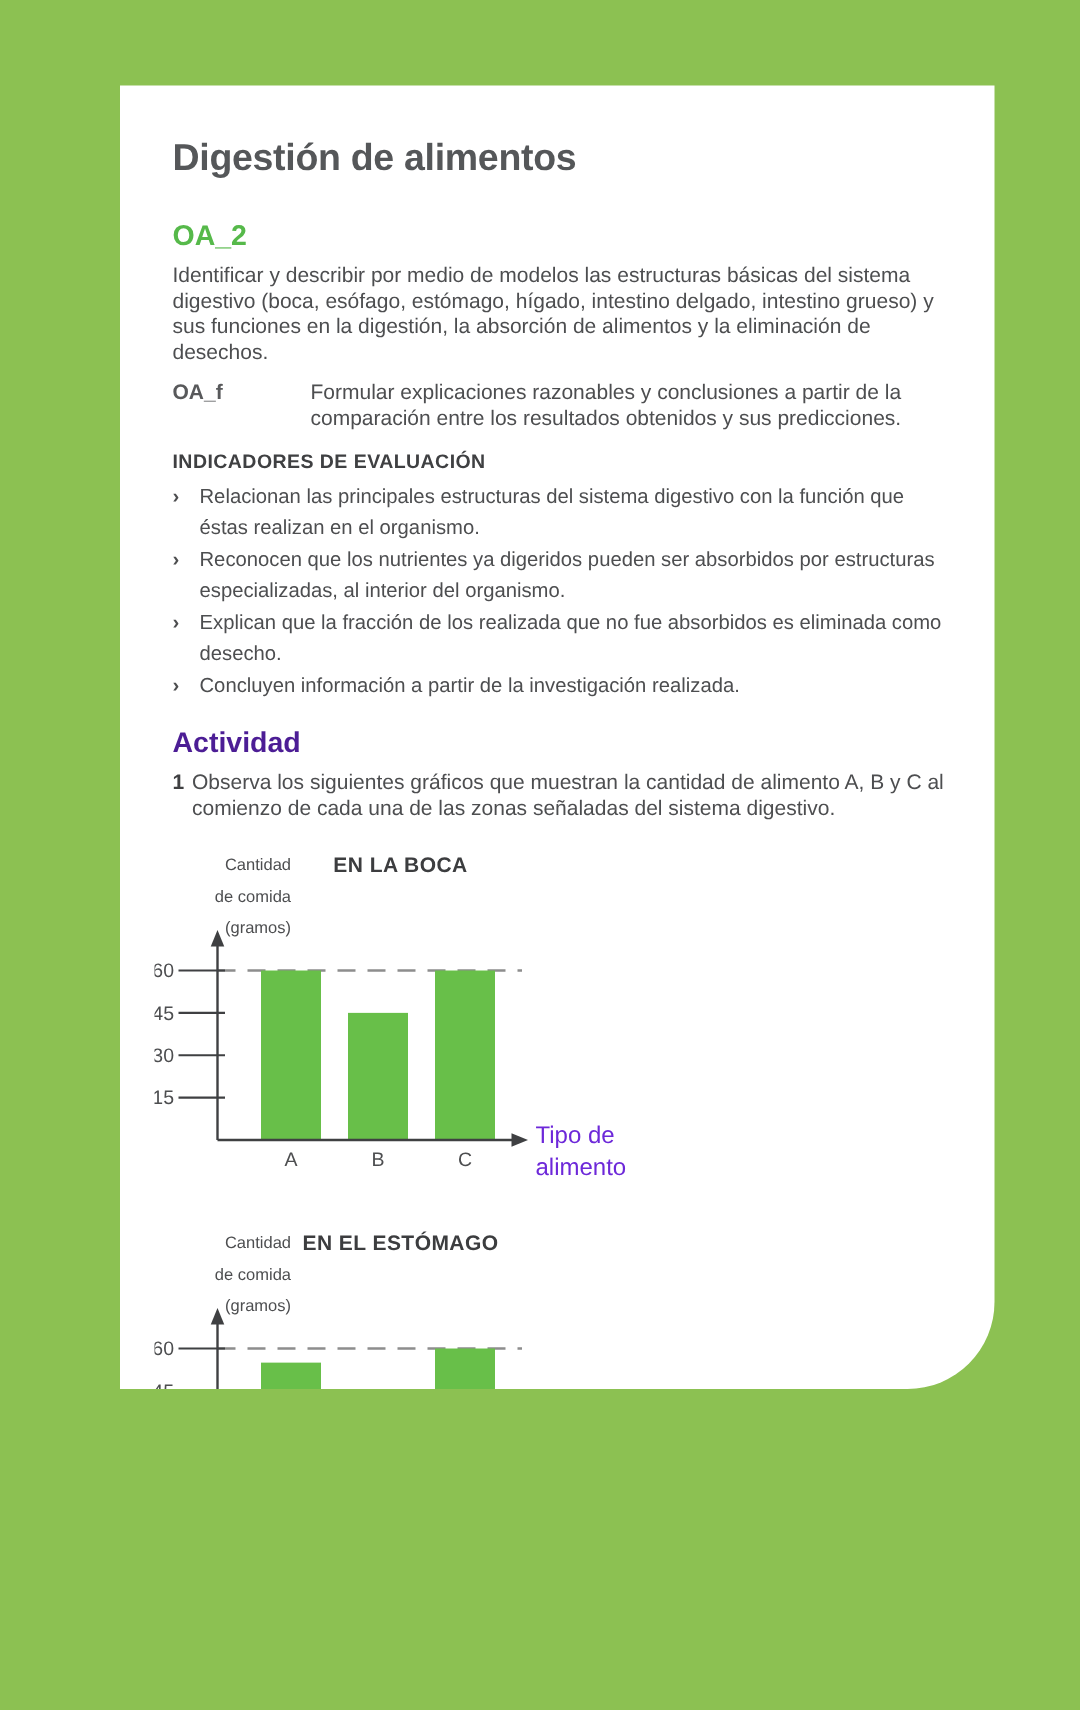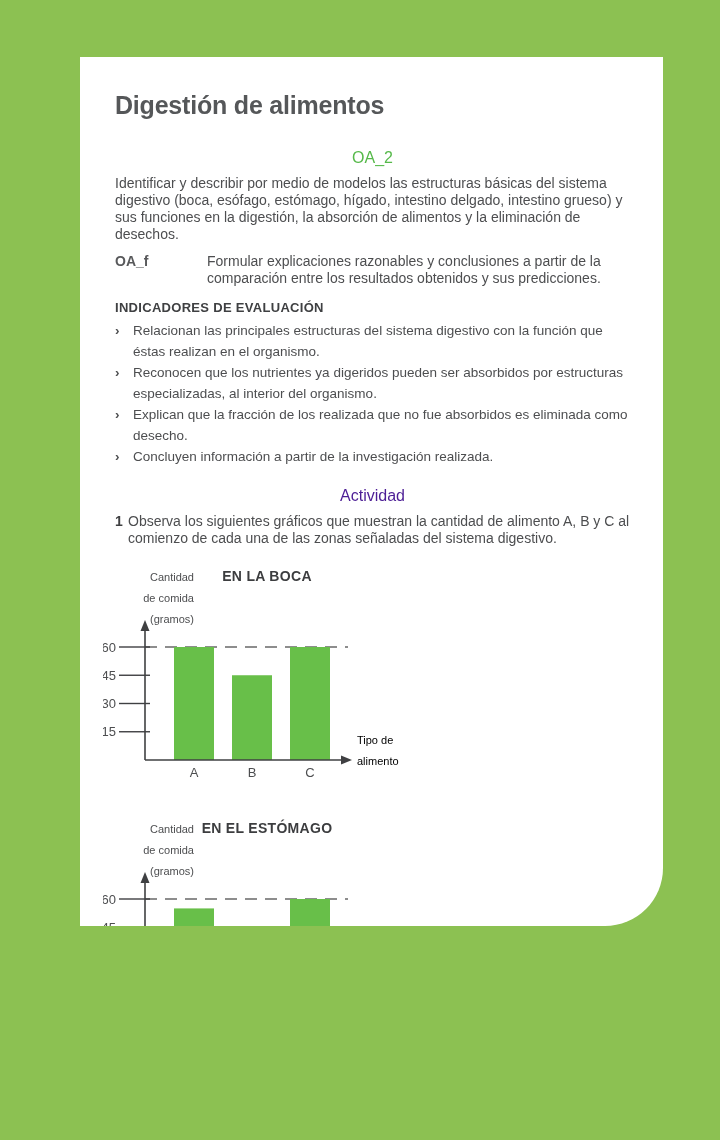--- a/index.html
+++ b/index.html
@@ -16,23 +16,22 @@
     border-bottom-right-radius:58px;
     box-sizing:border-box;
     padding:33px 33px 0 35px;
     overflow:hidden;
   }
   h1.page-title{
     margin:0;font-size:25px;line-height:30px;font-weight:bold;
     color:#555759;letter-spacing:-0.2px;
   }
   h2.green-heading{
-    margin:27px 0 0 0;font-size:16px;line-height:22px;font-weight:normal;
+    margin:27px 0 0 0;font-size:19px;line-height:22px;font-weight:bold;
     color:#56b94a;
-    text-align:center;
   }
   h2.green-heading.activity{margin-top:18px;}
   .body-text{
     font-size:14px;line-height:17px;color:#4d4e50;margin:0;
   }
   p.oa2-text{margin-top:6px;}
   .oaf-row{display:flex;margin-top:10px;gap:44px;}
   .oaf-label{font-weight:bold;color:#58595b;width:48px;flex:0 0 48px;}
   .indicators-heading{
     margin-top:12px;font-size:13px;line-height:17px;font-weight:bold;
@@ -56,22 +55,22 @@
     text-align:right;font-size:11px;line-height:21px;color:#4d4e50;
     white-space:pre-line;
   }
   .chart-title{
     position:absolute;left:72px;top:3px;width:160px;text-align:center;
     font-size:14px;font-weight:600;color:#3c3d3f;letter-spacing:0.3px;
     white-space:nowrap;
   }
   .chart-svg{position:absolute;left:-12px;top:52px;}
   .chart-xlabel{
-    position:absolute;left:242px;top:165px;
-    font-size:11px;line-height:21px;color:#000000;white-space:pre-line;
+    position:absolute;left:242px;top:182px;
+    font-size:16px;line-height:21px;color:#6d28d9;white-space:pre-line;
   }
 </style>
 </head>
 <body style="background: rgb(140, 193, 82);">
 
 <div class="card">
 
   <h1 class="page-title">Digestión de alimentos</h1>
 
   <h2 class="green-heading" style="color: rgb(86, 185, 74);">OA_2</h2>

